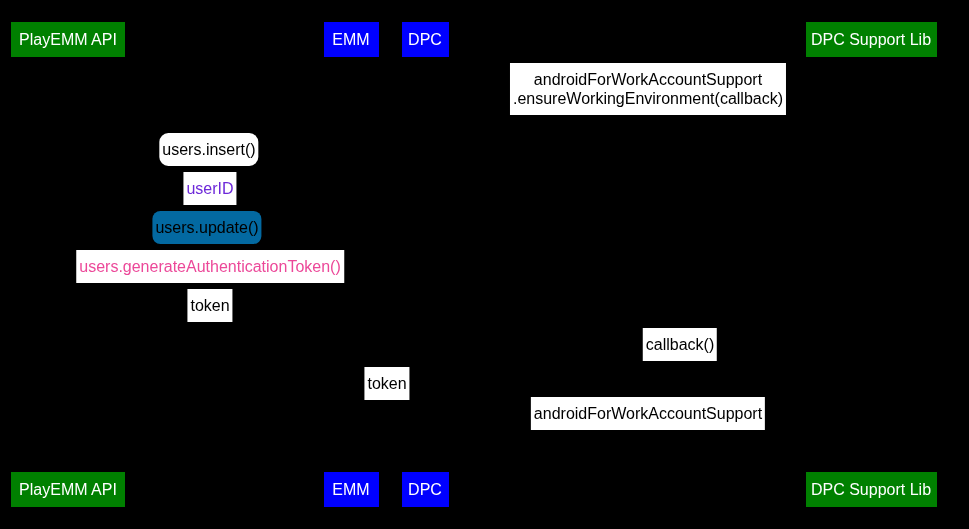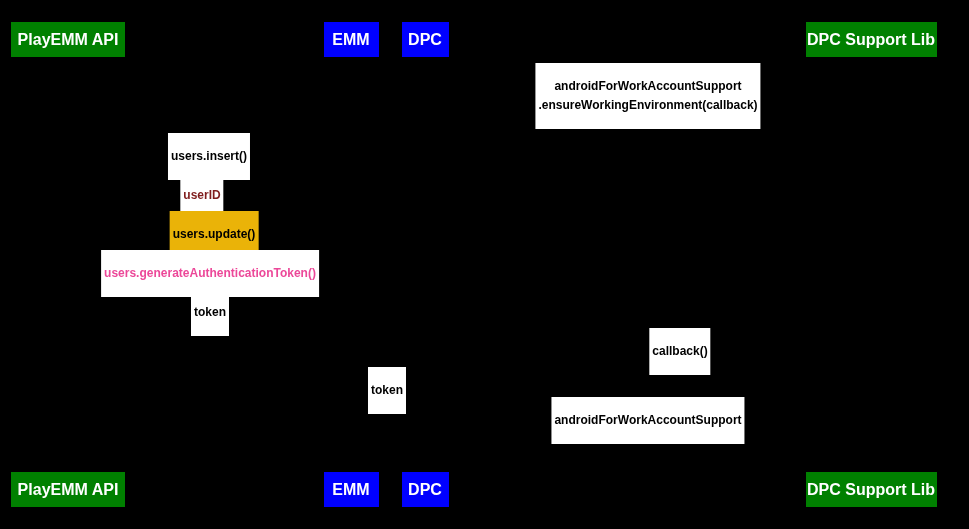--- a/index.html
+++ b/index.html
@@ -7,44 +7,43 @@
     padding: 0;
     background: #000000;
   }
   #canvas {
     position: relative;
     width: 969px;
     height: 529px;
     background: #000000;
     overflow: hidden;
     font-family: "Liberation Sans", sans-serif;
-    font-weight: bold;
   }
   .participant {
     position: absolute;
     height: 35px;
     display: flex;
     align-items: center;
     justify-content: center;
     box-sizing: border-box;
   }
   .participant .plabel {
     color: #ffffff;
     font-size: 16px;
     line-height: 16px;
     white-space: nowrap;
   }
   .message {
     position: absolute;
     transform: translateX(-50%);
     background: #ffffff;
     color: #000000;
-    font-size: 12px;
+    font-size: 16px;
     line-height: 19px;
-    padding: 14px 3px;
+    padding: 7px 3px;
     text-align: center;
     white-space: nowrap;
   }
   .message .msg-line {
     white-space: nowrap;
   }
 </style>
 </head>
 <body>
 
@@ -70,27 +69,27 @@
     <div class="participant" style="left: 805.5px; top: 22px; width: 131px; height: 35px; background: rgb(0, 128, 0);">
       <span class="plabel" style="color: rgb(255, 255, 255);">DPC Support Lib</span>
     </div>
     <div class="participant" style="left: 805.5px; top: 472px; width: 131px; height: 35px; background: rgb(0, 128, 0);">
       <span class="plabel" style="color: rgb(255, 255, 255);">DPC Support Lib</span>
     </div>
     <div class="message" style="left: 648px; top: 63px; background: rgb(255, 255, 255); color: rgb(0, 0, 0);">
       <div class="msg-line">androidForWorkAccountSupport</div>
       <div class="msg-line">.ensureWorkingEnvironment(callback)</div>
     </div>
-    <div class="message" style="left: 209px; top: 133px; background: rgb(255, 255, 255); color: rgb(0, 0, 0);">
+    <div class="message" style="left: 209px; top: 133px; background: rgb(255, 255, 255); color: rgb(0, 0, 0); border-radius: 9px;">
       <div class="msg-line">users.insert()</div>
     </div>
-    <div class="message" style="left: 202px; top: 172px; background: rgb(255, 255, 255); color: #7f1d1d;">
+    <div class="message" style="left: 210px; top: 172px; background: rgb(255, 255, 255); color: #6d28d9;">
       <div class="msg-line">userID</div>
     </div>
-    <div class="message" style="left: 214px; top: 211px; background: #eab308; color: rgb(0, 0, 0);">
+    <div class="message" style="left: 207px; top: 211px; background: #0369a1; color: rgb(0, 0, 0); border-radius: 8px;">
       <div class="msg-line">users.update()</div>
     </div>
     <div class="message" style="left: 210px; top: 250px; background: rgb(255, 255, 255); color: #ec4899;">
       <div class="msg-line">users.generateAuthenticationToken()</div>
     </div>
     <div class="message" style="left: 210px; top: 289px; background: rgb(255, 255, 255); color: rgb(0, 0, 0);">
       <div class="msg-line">token</div>
     </div>
     <div class="message" style="left: 680px; top: 328px; background: rgb(255, 255, 255); color: rgb(0, 0, 0);">
       <div class="msg-line">callback()</div>

